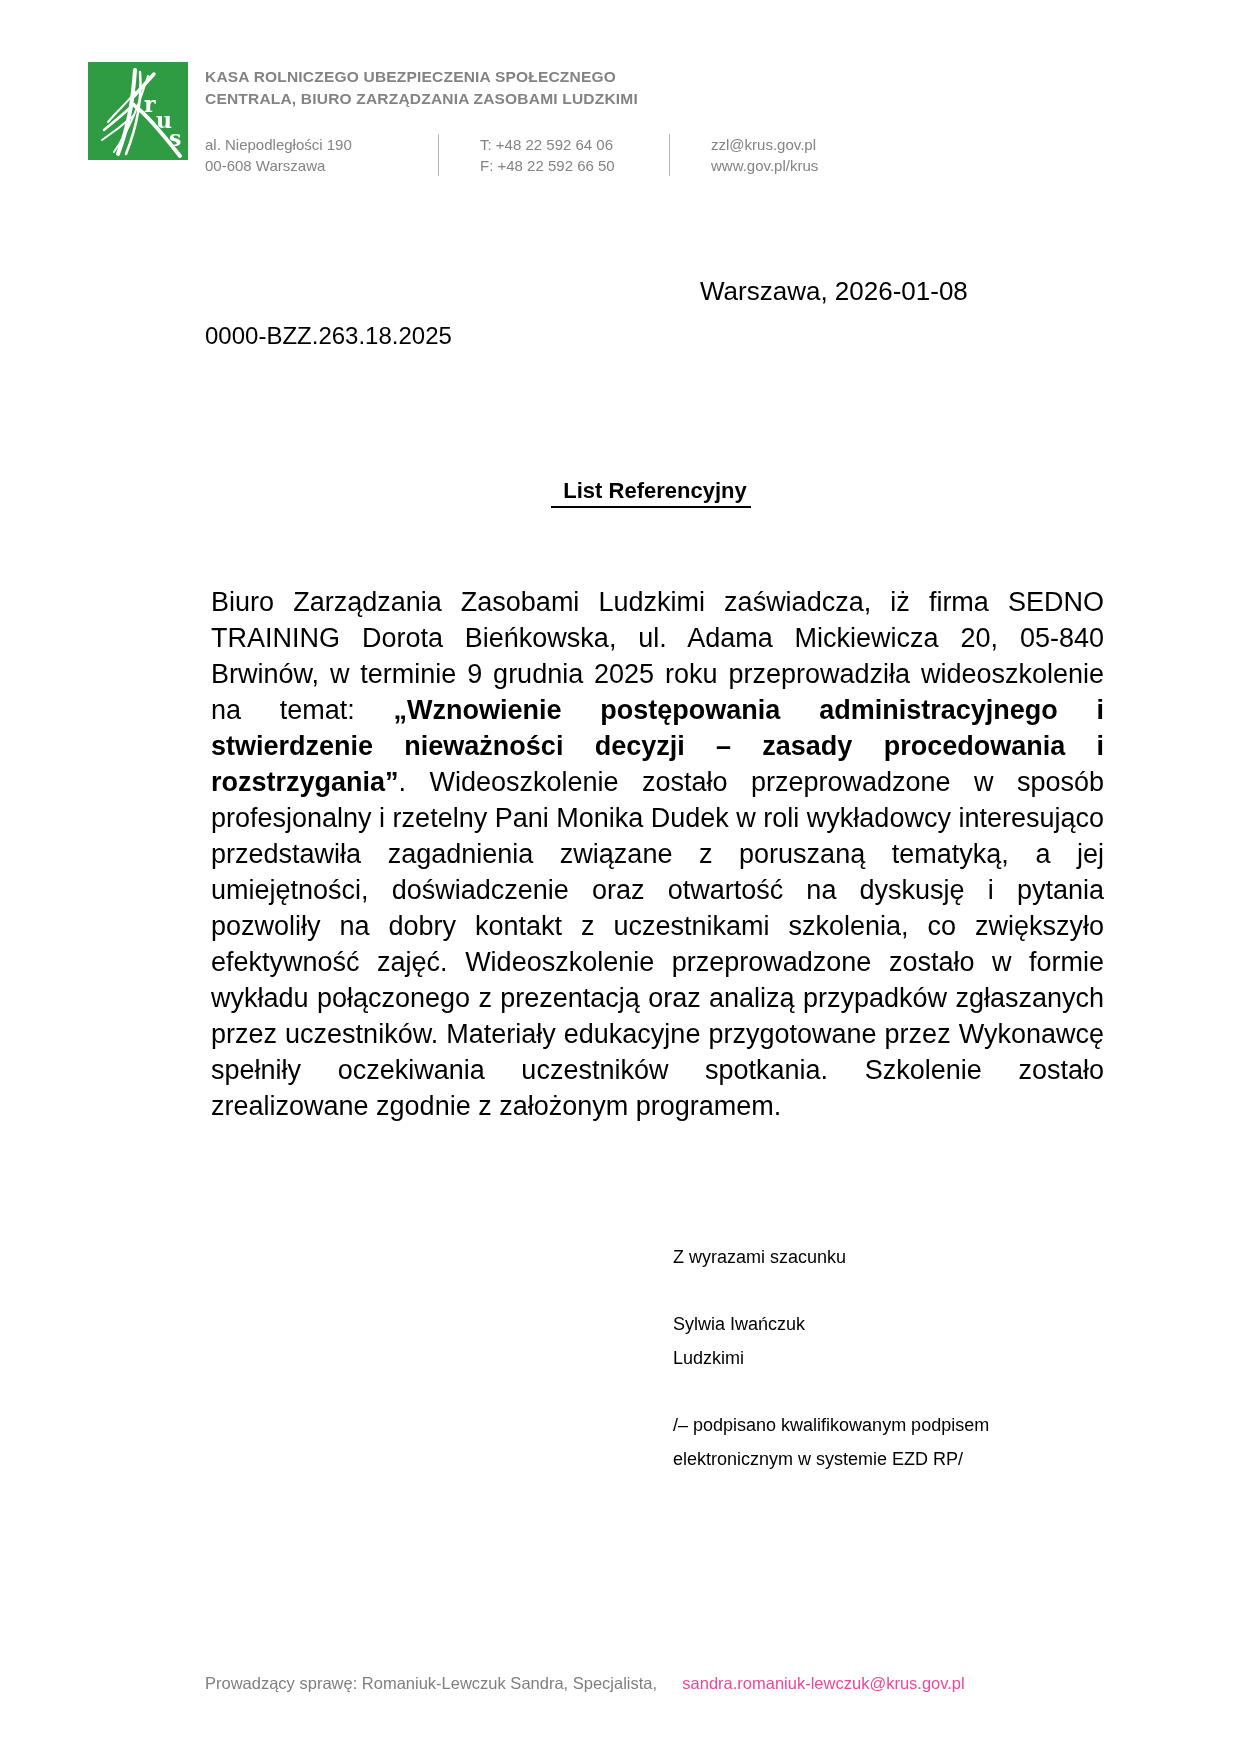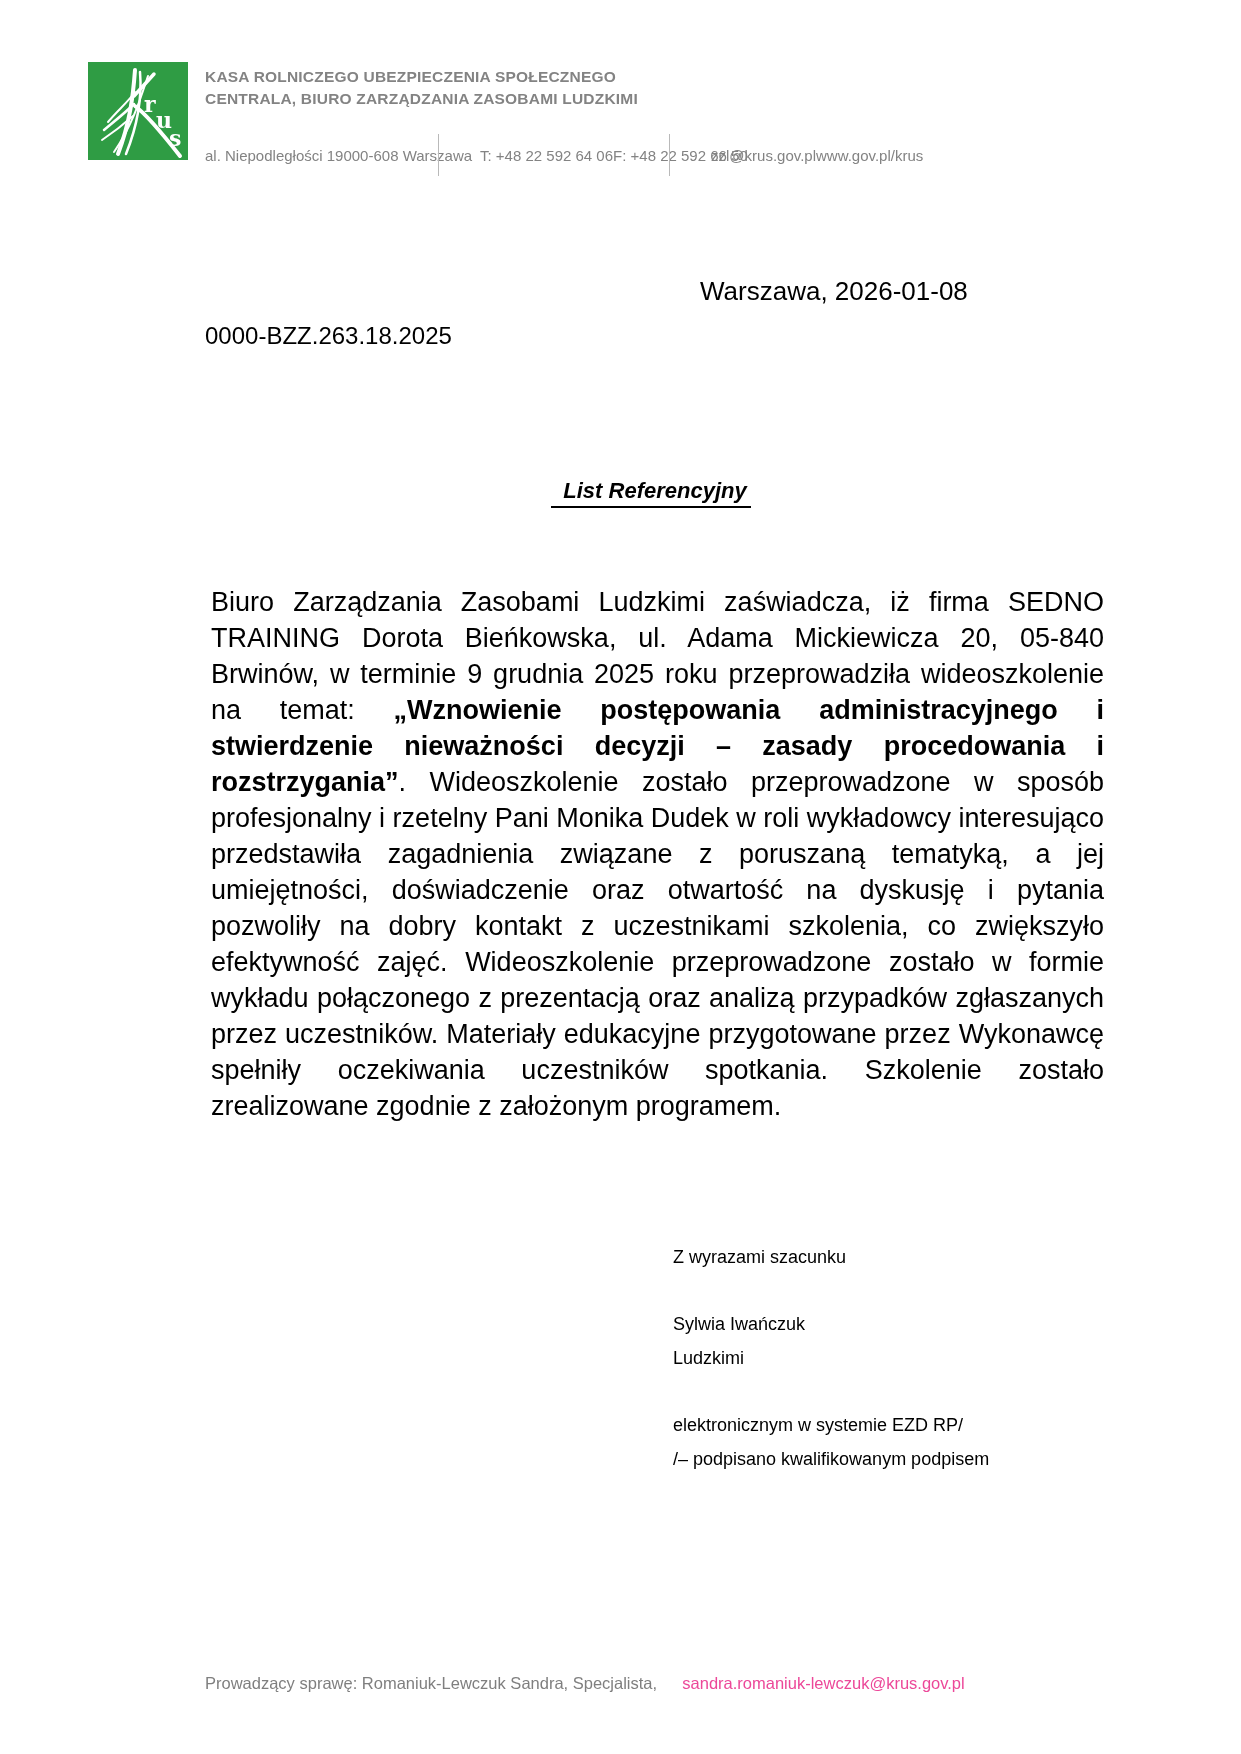--- a/index.html
+++ b/index.html
@@ -20,42 +20,41 @@
   .org-block{
     position:absolute;left:205px;top:66px;
     color:#838383;font-size:15.5px;line-height:22px;
     letter-spacing:.2px;white-space:nowrap;font-weight:bold;
   }
   .contact-row{
     position:absolute;left:205px;top:134px;
     display:flex;align-items:center;
     color:#838383;font-size:15px;line-height:21px;white-space:nowrap;
   }
-  .contact-col{display:flex;flex-direction:row;}
+  .contact-col{display:flex;flex-direction:column;}
   .contact-col.c1{width:233px;}
   .contact-col.c2{width:189px;}
   .vdivider{
     width:1px;height:42px;background:#b9b9b9;
     margin:0 0 0 0;flex:0 0 1px;
   }
   .contact-col.c2{padding-left:41px;box-sizing:content-box;}
   .contact-col.c3{padding-left:41px;}
   
   .date-line{
     position:absolute;left:700px;top:276px;
     font-size:26px;white-space:nowrap;
   }
   .ref-line{
     position:absolute;left:205px;top:322px;
     font-size:24px;white-space:nowrap;
   }
   .title-wrap{
     position:absolute;left:205px;top:478px;width:892px;
     text-align:center;
-    font-style:italic;
   }
   .title-wrap .t{
     font-size:22px;font-weight:bold;
     border-bottom:2px solid #000;
     padding:0 4px 2px 12px;
     display:inline-block;
   }
   .body-par{
     position:absolute;left:211px;top:584px;width:893px;
     font-size:27px;line-height:36px;
@@ -134,22 +133,22 @@
   </div>
 
   <div class="body-par"><span>Biuro Zarządzania Zasobami Ludzkimi zaświadcza, iż firma SEDNO TRAINING Dorota Bieńkowska, ul. Adama Mickiewicza 20, 05-840 Brwinów, w terminie 9 grudnia 2025 roku przeprowadziła wideoszkolenie na temat: </span><b>„Wznowienie postępowania administracyjnego i stwierdzenie nieważności decyzji – zasady procedowania i rozstrzygania”</b><span>. Wideoszkolenie zostało przeprowadzone w sposób profesjonalny i rzetelny Pani Monika Dudek w roli wykładowcy interesująco przedstawiła zagadnienia związane z poruszaną tematyką, a jej umiejętności, doświadczenie oraz otwartość na dyskusję i pytania pozwoliły na dobry kontakt z uczestnikami szkolenia, co zwiększyło efektywność zajęć. Wideoszkolenie przeprowadzone zostało w formie wykładu połączonego z prezentacją oraz analizą przypadków zgłaszanych przez uczestników. Materiały edukacyjne przygotowane przez Wykonawcę spełniły oczekiwania uczestników spotkania. Szkolenie zostało zrealizowane zgodnie z założonym programem.</span></div>
 
   <div class="sig-block">
     <div>Z wyrazami szacunku</div>
     <div class="sig-gap"></div>
     <div>Sylwia Iwańczuk</div>
     <div>Ludzkimi</div>
     <div class="sig-gap"></div>
+    <div>/– podpisano kwalifikowanym podpisem</div>
     <div>elektronicznym w systemie EZD RP/</div>
-    <div>/– podpisano kwalifikowanym podpisem</div>
   </div>
 
   <div class="footer-line">
     <span class="lbl">Prowadzący sprawę: Romaniuk-Lewczuk Sandra, Specjalista,</span>
     <span class="lbl">&nbsp;</span><span class="eml">sandra.romaniuk-lewczuk@krus.gov.pl</span>
   </div>
 
 </div>
 
 </body></html>

